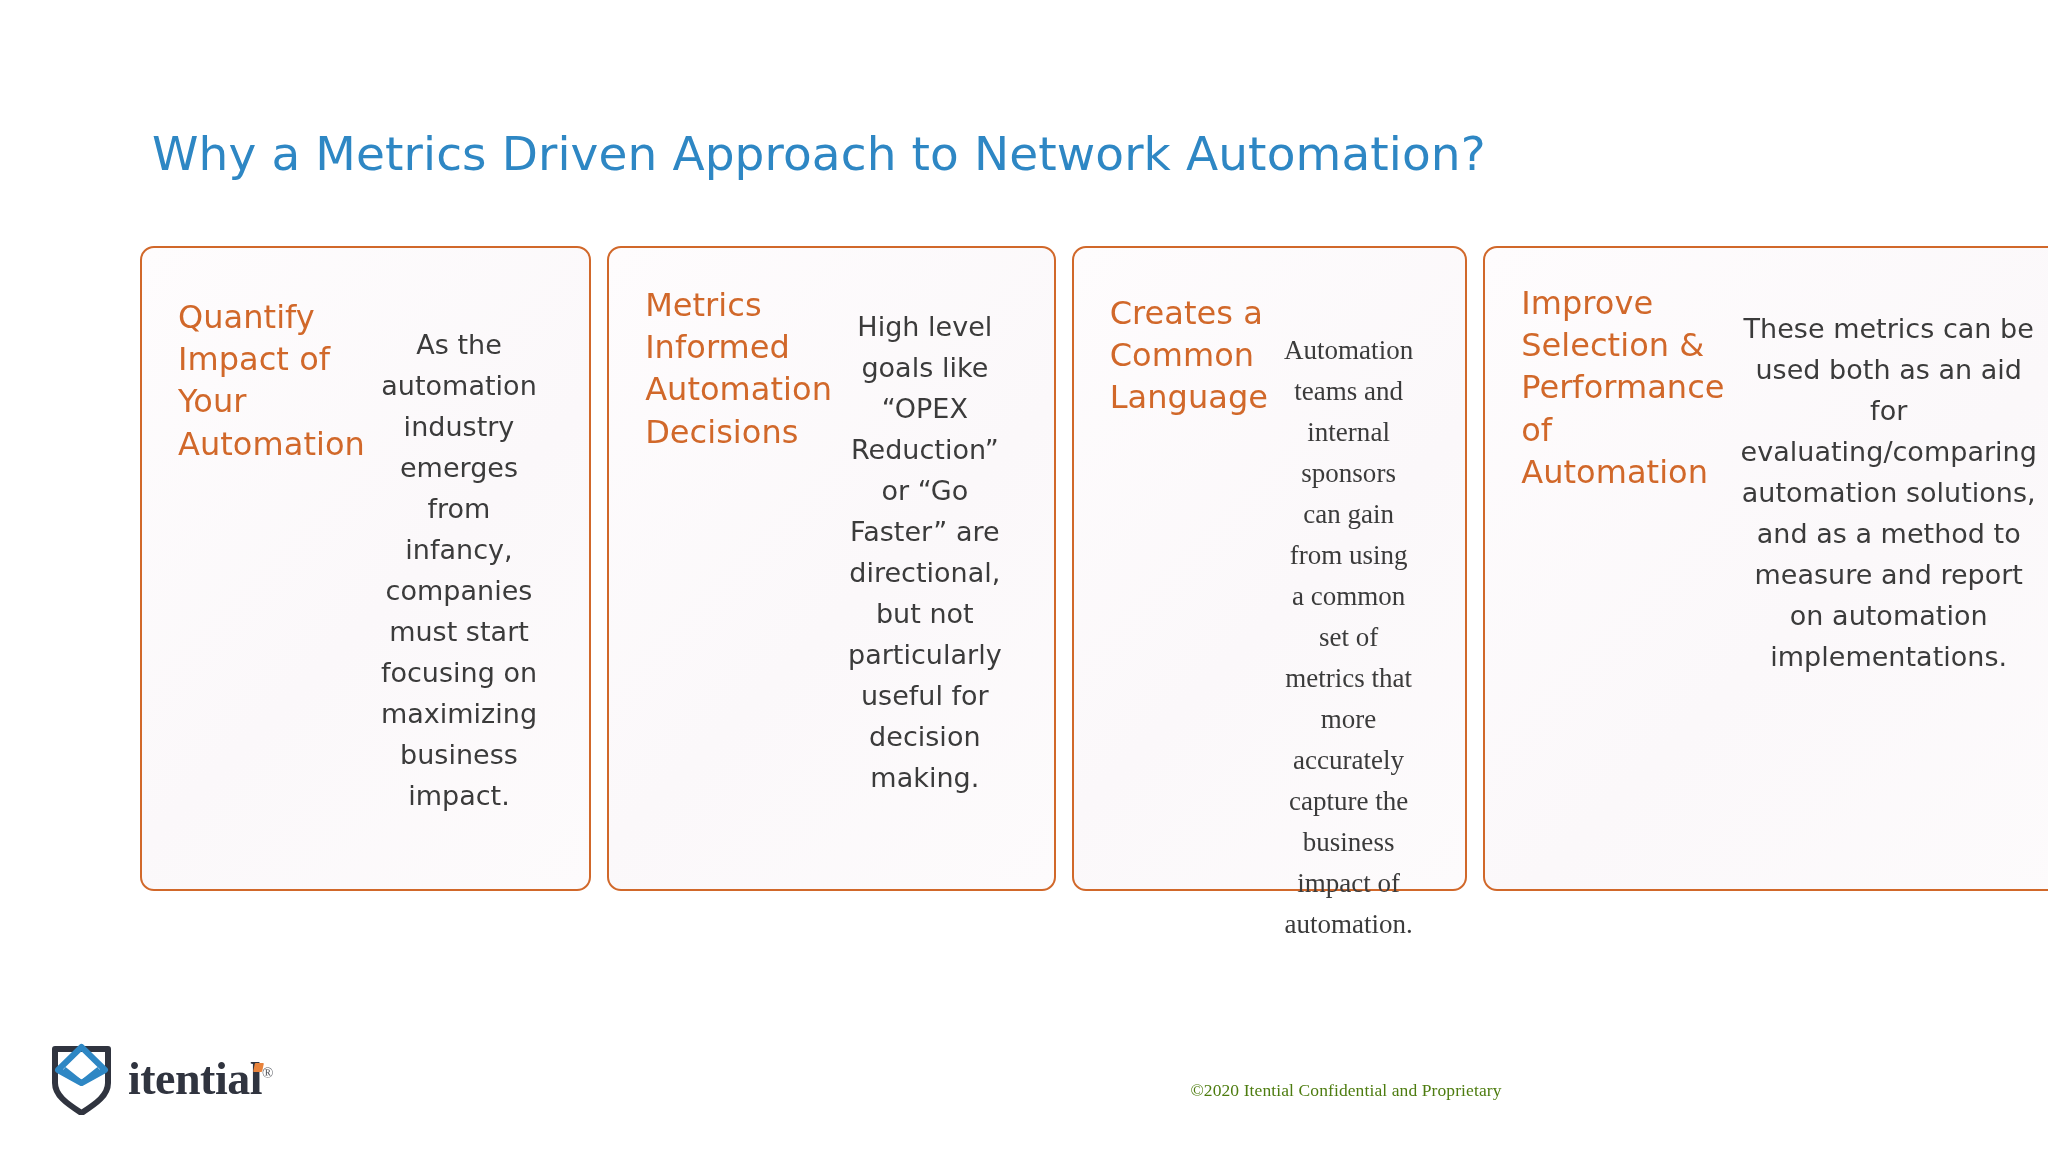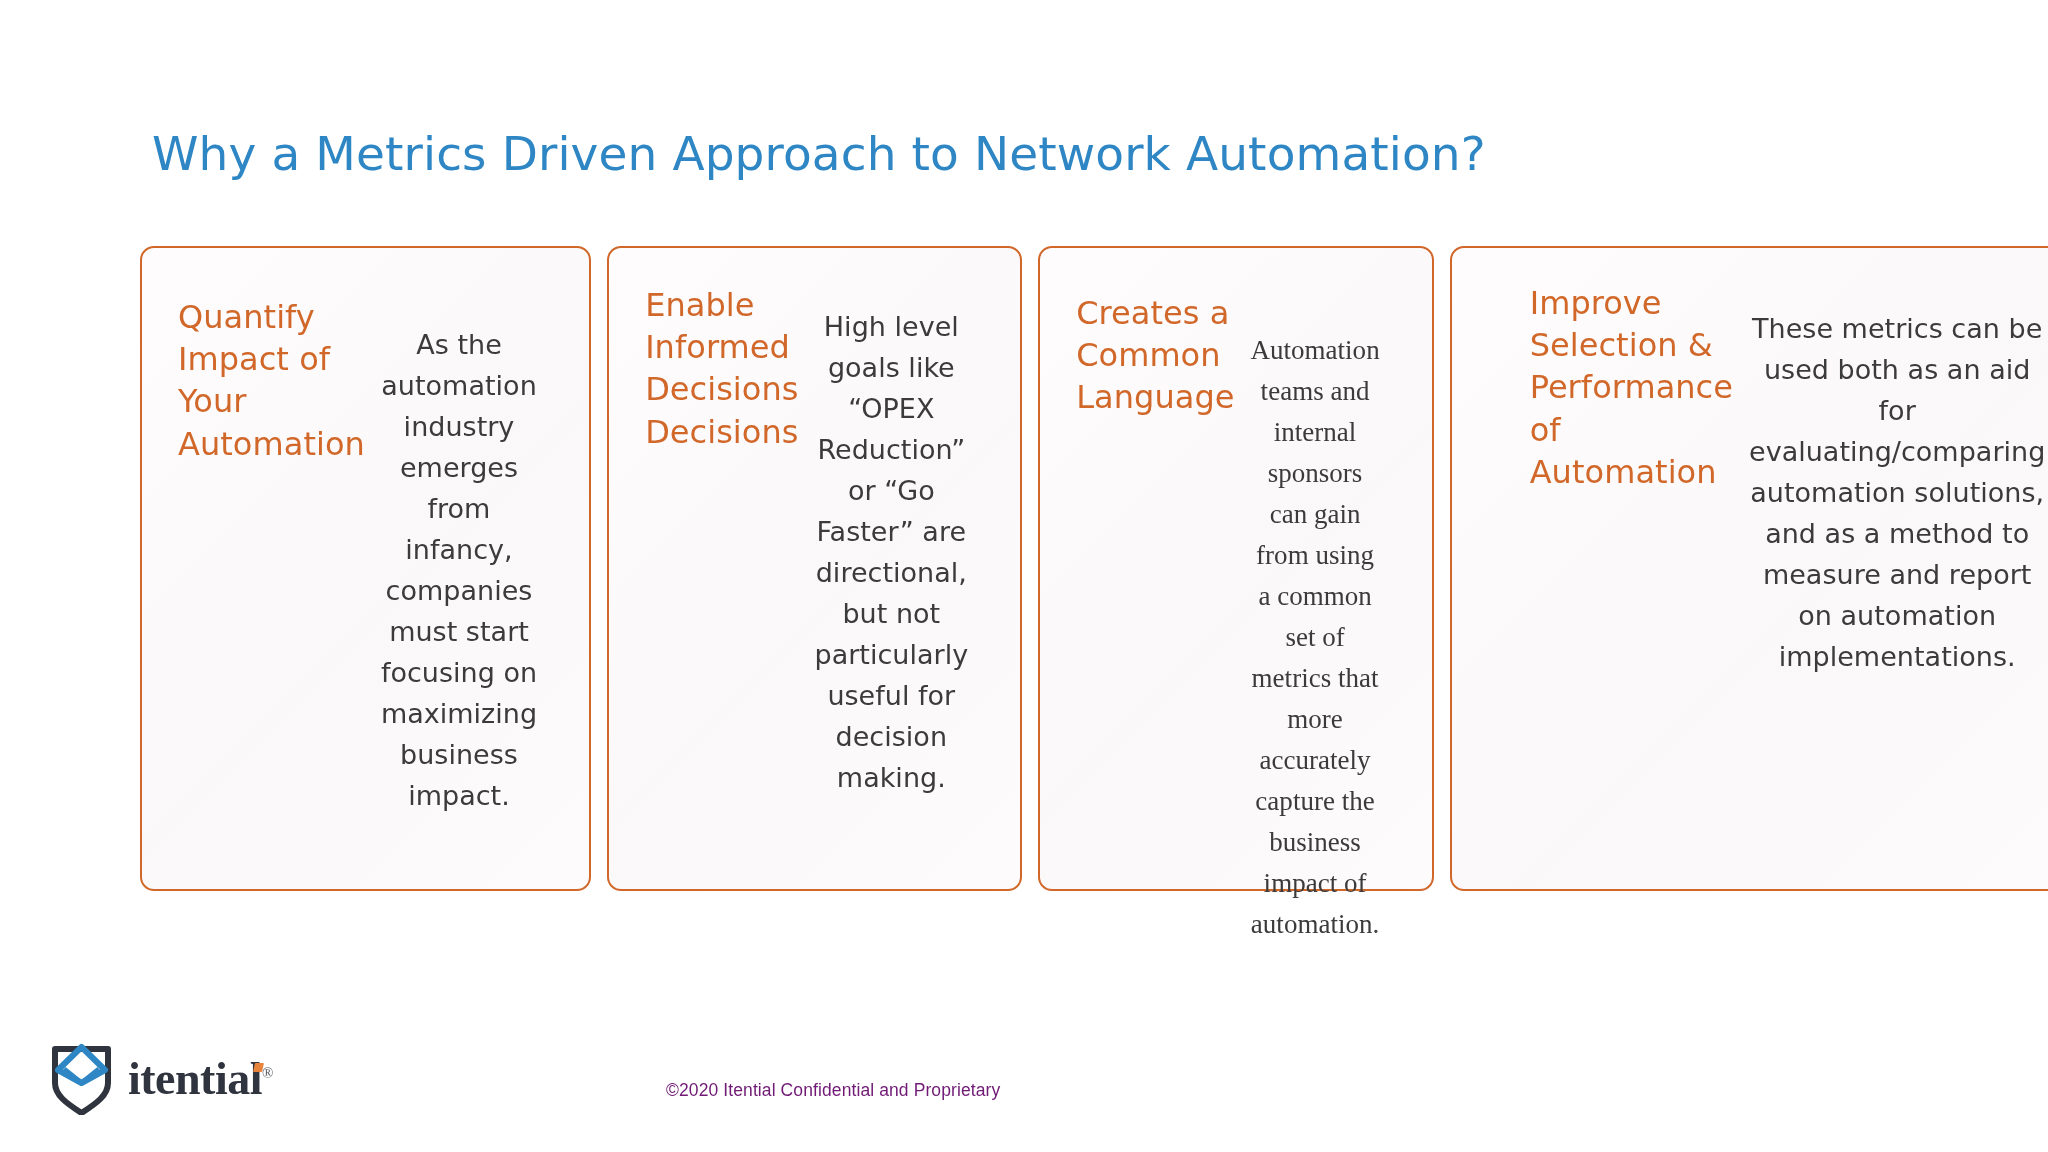--- a/index.html
+++ b/index.html
@@ -74,21 +74,21 @@
     white-space: pre-line;
     text-align: center;
   }
   
   .card[data-idx="0"] .card-heading { padding-top: 14px; }
   .card[data-idx="0"] .card-body    { margin-top: 42px; }
   .card[data-idx="1"] .card-heading { padding-top: 2px; }
   .card[data-idx="1"] .card-body    { margin-top: 24px; }
   .card[data-idx="2"] .card-heading { padding-top: 10px; }
   .card[data-idx="2"] .card-body    { margin-top: 48px; font-family: Liberation Serif, serif; }
-  .card[data-idx="3"] .card-heading { padding-top: 0px; margin-left: 42px; }
+  .card[data-idx="3"] .card-heading { padding-top: 0px; }
   .card[data-idx="3"] .card-body    { margin-top: 26px; }
 
   
   .footer-logo {
     position: absolute;
     left: 52px;
     top: 1040px;
     display: flex;
     align-items: center;
     gap: 14px;
@@ -126,44 +126,44 @@
     top: 7px;
     left: 126px;
     transform: skewX(-12deg);
   }
 
   .copyright {
     position: absolute;
     right: 22px;
     top: 1080px;
     width: 1360px;
-    text-align: left;
-    font-family: Liberation Sans, sans-serif;
+    text-align: center;
+    font-family: Liberation Serif, serif;
     font-size: 17.5px;
-    color: #701a75;
+    color: #4d7c0f;
     letter-spacing: 0.1px;
     white-space: nowrap;
   }
 </style>
 </head>
 <body>
 
 <div class="slide">
 
   <div class="slide-title">Why a Metrics Driven Approach to Network Automation?</div>
 
   <div class="cards">
 
     <div class="card" data-idx="0">
       <div class="card-heading">Quantify Impact of Your Automation</div>
       <div class="card-body">As the automation industry emerges from infancy, companies must start focusing on maximizing business impact.</div>
     </div>
 
     <div class="card" data-idx="1">
-      <div class="card-heading">Enable Informed Decisions Decisions</div>
+      <div class="card-heading">Metrics Informed Automation Decisions</div>
       <div class="card-body">High level goals like “OPEX Reduction” or “Go Faster” are directional, but not particularly useful for decision making.</div>
     </div>
 
     <div class="card" data-idx="2">
       <div class="card-heading">Creates a Common Language</div>
       <div class="card-body">Automation teams and internal sponsors can gain from using a common set of metrics that more accurately capture the business impact of automation.</div>
     </div>
 
     <div class="card" data-idx="3">
       <div class="card-heading">Improve Selection &amp; Performance of Automation</div>

